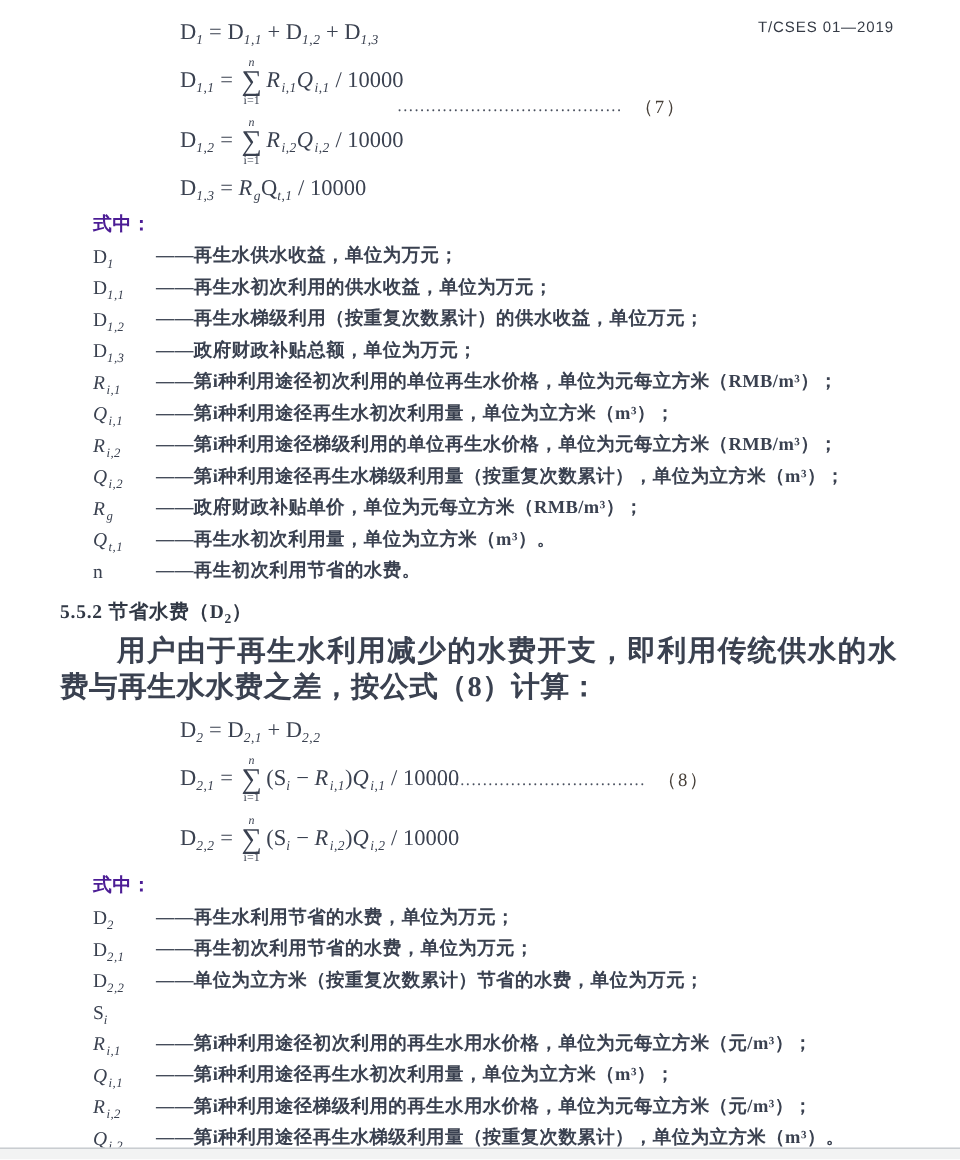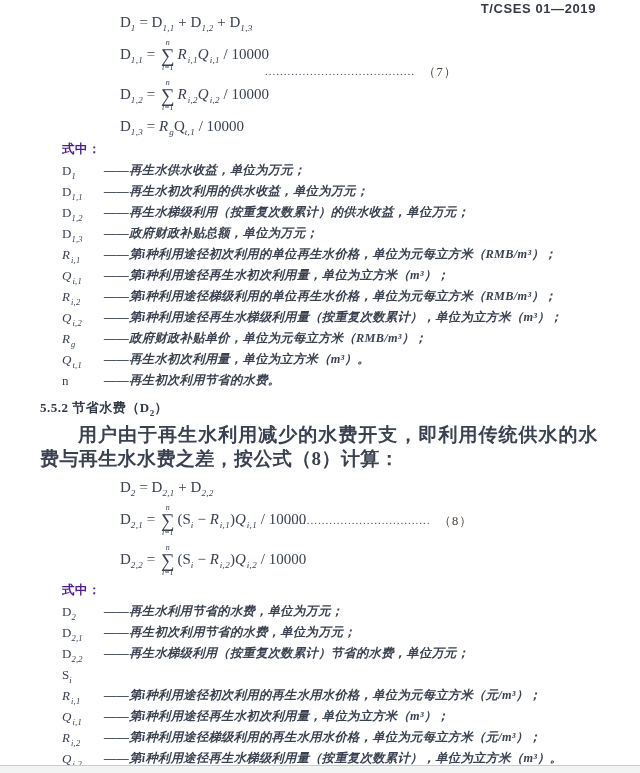--- a/index.html
+++ b/index.html
@@ -6,39 +6,39 @@
   body{
     width:640px;height:773px;
     background:#ffffff;
     position:relative;
     overflow:hidden;
     font-family:"Liberation Serif", serif;
     color:#3c4250;
   }
   .page{position:absolute;inset:0;background:#fff;}
   .page-header{
-    position:absolute;top:1px;right:44px;
+    position:absolute;top:13px;right:44px;
     font-family:"Liberation Sans", sans-serif;
-    font-weight:bold;font-size:13px;letter-spacing:0.6px;
+    font-weight:normal;font-size:10px;letter-spacing:0.6px;
     color:#353b46;
   }
   
   .eq-group{position:relative;margin-left:120px;}
   #eq7{padding-top:10px;}
   #eq8{margin-top:4px;}
   .eq-line{font-size:15px;line-height:24px;height:24px;color:#3a4150;white-space:nowrap;}
   .eq-line.has-sum{line-height:40px;height:40px;}
   .tk-rm{font-style:normal;}
   .tk-it{font-style:italic;padding-right:1px;}
   .tk-b{font-style:normal;font-weight:bold;}
   .tk-sb{font-size:9px;font-style:italic;vertical-align:-3.5px;letter-spacing:0.3px;}
   .sum{display:inline-flex;flex-direction:column;align-items:center;vertical-align:middle;line-height:1;margin:0 3px 0 2px;}
   .sum .up{font-size:8px;font-style:italic;margin-bottom:-1px;}
   .sum .sigma{font-size:19px;line-height:1;}
-  .sum .lo{font-size:8px;font-style:italic;margin-top:-1px;}
+  .sum .lo{font-size:8px;margin-top:-1px;}
   .eq-leader{
     position:absolute;white-space:nowrap;color:#49505e;
   }
   #leader7{left:145px;top:62px;}
   #leader8{left:168px;top:36px;}
   .eq-dots{font-size:11px;letter-spacing:1px;vertical-align:1px;}
   .eq-num{font-size:12.5px;margin-left:8px;color:#463f38;letter-spacing:1px;}
   
   .where{
     margin-left:62px;height:22px;line-height:22px;
@@ -46,21 +46,21 @@
   }
   .def-list{margin:0;}
   .def-row{
     display:flex;
     margin-left:62px;height:21px;line-height:21px;
     white-space:nowrap;
   }
   .def-sym{flex:none;width:42px;font-size:13px;color:#3a4150;}
   .def-sym .tk-sb{font-size:8.5px;}
   .def-desc{
-    font-size:12.3px;font-weight:600;letter-spacing:0.3px;color:#3a4150;font-style:italic;
+    font-size:12.3px;font-weight:600;letter-spacing:0.3px;color:#3a4150;
   }
   
   .section-heading{
     margin:6px 0 0 40px;height:22px;line-height:22px;
     font-size:13px;font-weight:bold;color:#30374.2;
     color:#313845;letter-spacing:0.5px;white-space:nowrap;
   }
   .section-heading .tk-sb{font-style:normal;font-weight:bold;}
   .para{
     margin:4px 42px 0 40px;
@@ -174,21 +174,21 @@
       <div class="def-row">
         <span class="def-sym"><span class="tk-rm">D</span><span class="tk-sb">2</span></span>
         <span class="def-desc">——再生水利用节省的水费，单位为万元；</span>
       </div>
       <div class="def-row">
         <span class="def-sym"><span class="tk-rm">D</span><span class="tk-sb">2,1</span></span>
         <span class="def-desc">——再生初次利用节省的水费，单位为万元；</span>
       </div>
       <div class="def-row">
         <span class="def-sym"><span class="tk-rm">D</span><span class="tk-sb">2,2</span></span>
-        <span class="def-desc">——再生水梯级利用（按重复次数累计）节省的水费，单位万元；</span>
+        <span class="def-desc">——单位为立方米（按重复次数累计）节省的水费，单位为万元；</span>
       </div>
       <div class="def-row">
         <span class="def-sym"><span class="tk-rm">S</span><span class="tk-sb">i</span></span>
       </div>
       <div class="def-row">
         <span class="def-sym"><span class="tk-it">R</span><span class="tk-sb">i,1</span></span>
         <span class="def-desc">——第i种利用途径初次利用的再生水用水价格，单位为元每立方米（元/m³）；</span>
       </div>
       <div class="def-row">
         <span class="def-sym"><span class="tk-it">Q</span><span class="tk-sb">i,1</span></span>

